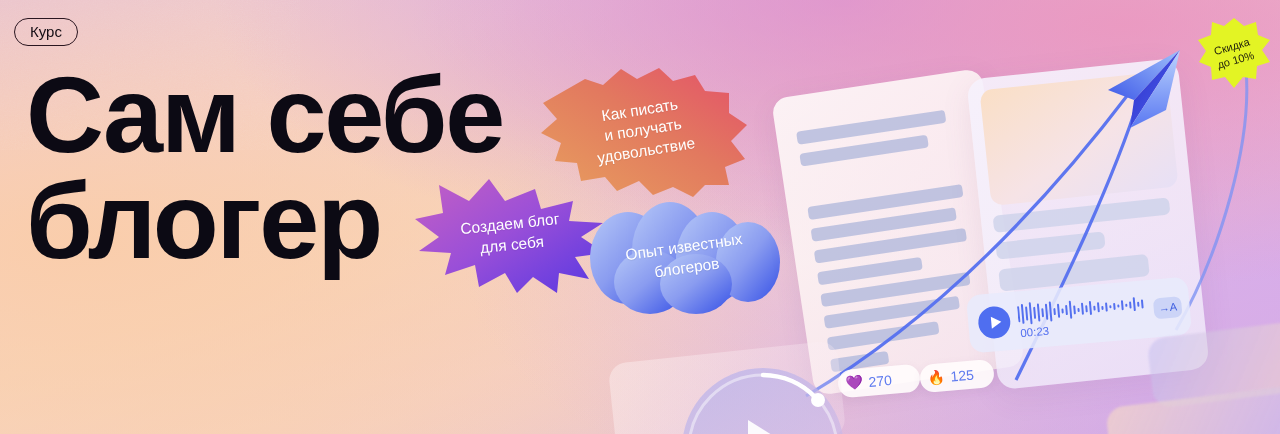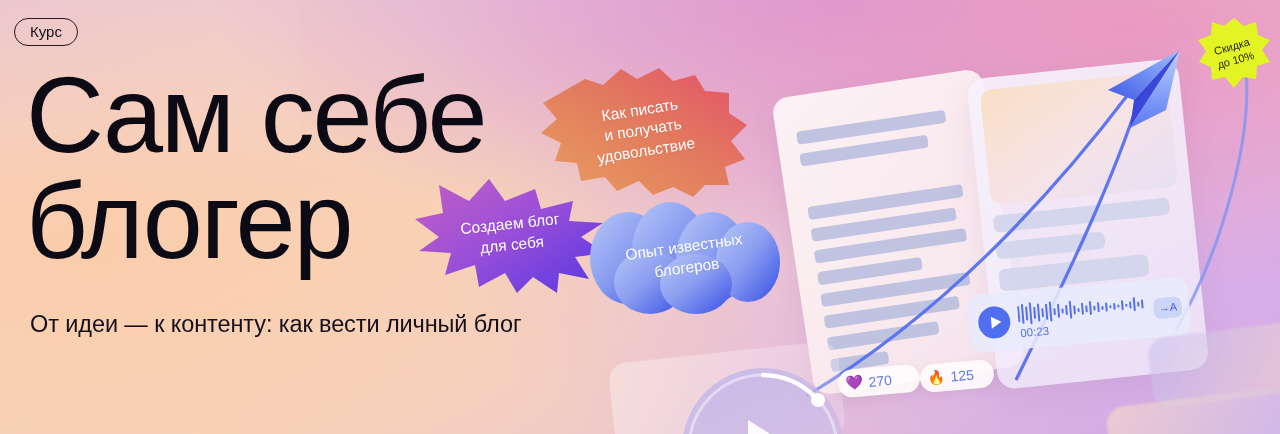--- a/index.html
+++ b/index.html
@@ -42,21 +42,21 @@
     line-height: 1;
     background: transparent;
     white-space: nowrap;
   }
   .headline {
     position: absolute; left: 26px; top: 62px;
     font-size: 108px;
     line-height: .98;
     letter-spacing: -2.2px;
     color: #0c0a14;
-    font-weight: 400;
+    font-weight: 700;
     width: 560px;
   }
   .headline .l2 { display: block; }
   .subtitle {
     position: absolute; left: 30px; top: 308px;
     font-size: 23.5px;
     line-height: 1.42;
     color: #14101c;
     font-weight: 400;
     width: 600px;
@@ -214,21 +214,20 @@
   <div class="pills">
     <div class="pill">Курс</div>
   </div>
 
   <h1 class="headline">
     <span class="l1">Сам себе</span>
     <span class="l2">блогер</span>
   </h1>
 
   <div class="subtitle">
-    <div>От идеи — к контенту: как вести личный блог</div>
   </div>
 
   <div class="blob" id="blob-write">
     <svg viewBox="0 0 220 135" width="220" height="135">
       <defs>
         <linearGradient id="gWrite" x1="0" y1="1" x2="1" y2="0">
           <stop offset="0%" stop-color="#e8a05e"></stop>
           <stop offset="55%" stop-color="#e2795f"></stop>
           <stop offset="100%" stop-color="#e4506a"></stop>
         </linearGradient>

